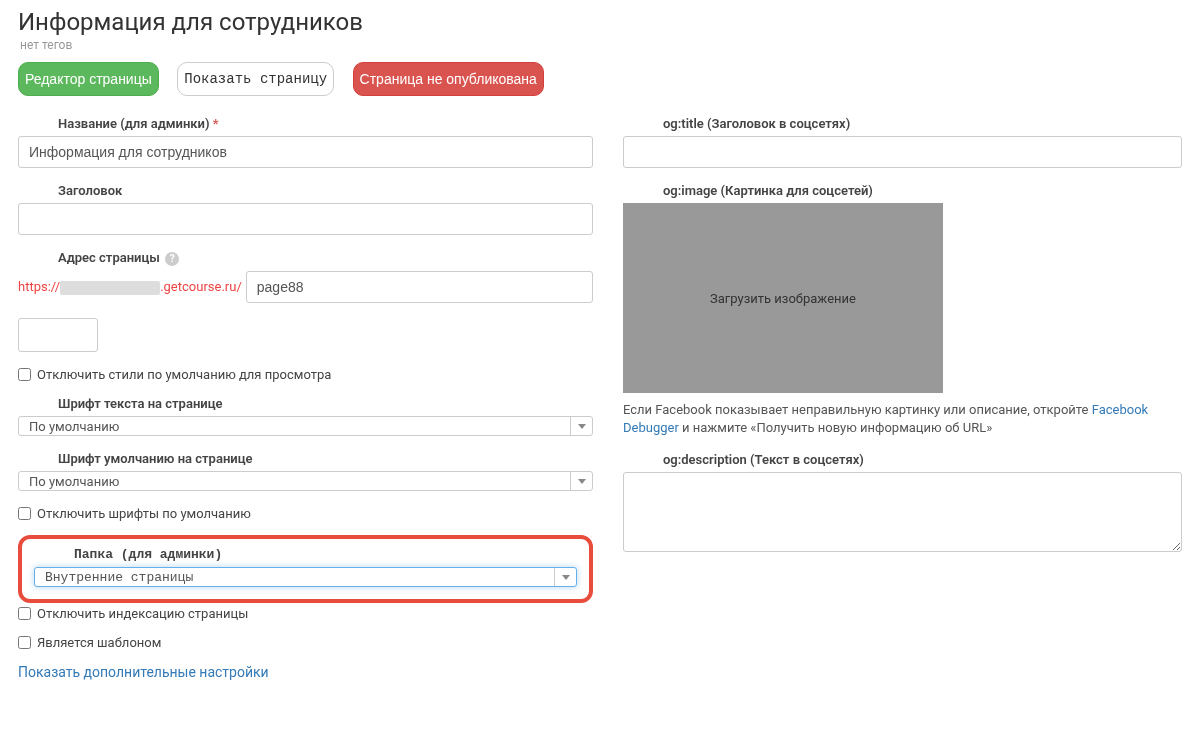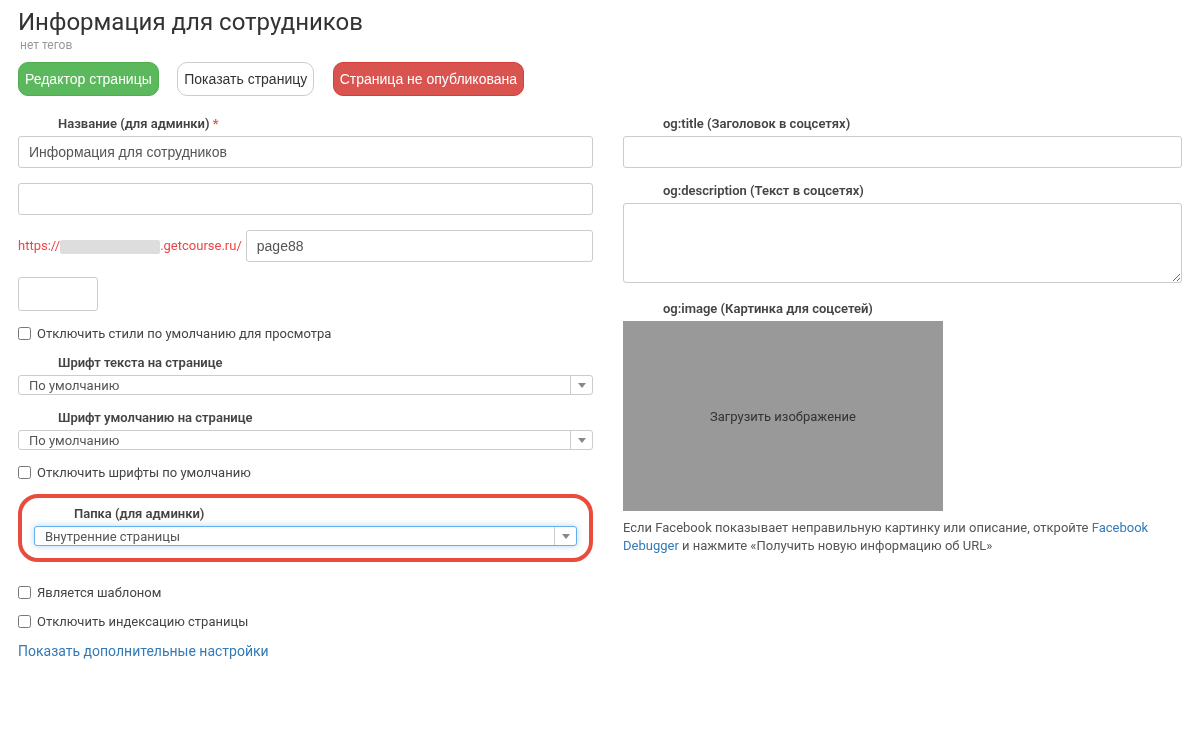--- a/index.html
+++ b/index.html
@@ -29,21 +29,21 @@
   padding: 8px 6px;
   font-size: 14px;
   border: 1px solid transparent;
   border-radius: 10px;
   cursor: pointer;
   text-align: center;
   vertical-align: middle;
   margin-right: 15px;
 }
 .btn-green { background: #5cb85c; color: #fff; border-color: #4cae4c; }
-.btn-white { background: #fff; color: #333; border-color: #ccc; }
+.btn-white { background: #fff; color: #333; border-color: #ccc; font-family: Liberation Mono, monospace; }
 .btn-red { background: #d9534f; color: #fff; border-color: #d43f3a; }
 .columns { display: flex; gap: 30px; }
 .col-left { flex: 0 0 575px; }
 .col-right { flex: 1; }
 .form-group { margin-bottom: 15px; }
 label {
   display: block;
   font-weight: 600;
   font-size: 13px;
   color: #444;
@@ -123,23 +123,24 @@
   border-left: 4px solid transparent;
   border-right: 4px solid transparent;
   border-top: 5px solid #888;
 }
 .select2.focused {
   border-color: #66afe9;
   box-shadow: 0 0 6px rgba(102,175,233,0.5);
 }
 .highlight-box {
   border: 4px solid #e74c3c;
-  border-radius: 20px;
+  border-radius: 12px;
   padding: 8px 12px 12px 12px;
-  margin-bottom: 23px;
+  margin-bottom: 3px;
+  font-family: Liberation Mono, monospace;
 }
 .link { color: #337ab7; text-decoration: none; cursor: pointer; }
 .og-image-box {
   width: 320px;
   height: 190px;
   background: #999;
   display: flex;
   align-items: center;
   justify-content: center;
   color: #333;
@@ -169,24 +170,29 @@
   <div class="col-left">
 
     <div class="form-group">
       <label>
         <span>Название (для админки)</span> <span class="req">*</span>
       </label>
       <input type="text" class="form-control" value="Информация для сотрудников" style="">
     </div>
 
     <div class="form-group">
+      <label>Заголовок</label>
       <input type="text" class="form-control" value="" style="">
     </div>
 
     <div class="form-group">
+      <label>
+        <span>Адрес страницы</span>
+        <span class="help-icon">?</span>
+      </label>
       <div class="url-row">
         <span class="url-prefix">
           <span>https://</span><span class="url-blur"></span><span>.getcourse.ru/</span>
         </span>
         <input type="text" class="form-control" style="flex: 1 1 0%;" value="page88">
       </div>
     </div>
 
     <div class="form-group">
       <input type="text" class="form-control form-control-sm" style="">
@@ -221,50 +227,50 @@
     <div class="highlight-box">
       <label>Папка (для админки)</label>
       <div class="select2 focused">
         <div class="select2-text">Внутренние страницы</div>
         <div class="select2-arrow"></div>
       </div>
     </div>
 
     <div class="checkbox-row">
       <input type="checkbox" style="">
+      <span>Отключить индексацию страницы</span>
+    </div>
+
+    <div class="checkbox-row">
+      <input type="checkbox" style="">
       <span>Является шаблоном</span>
-    </div>
-
-    <div class="checkbox-row">
-      <input type="checkbox" style="">
-      <span>Отключить индексацию страницы</span>
     </div>
 
     <a class="link">Показать дополнительные настройки</a>
 
   </div>
 
   <div class="col-right">
 
     <div class="form-group">
       <label>og:title (Заголовок в соцсетях)</label>
       <input type="text" class="form-control" value="" style="">
+    </div>
+
+    <div class="form-group">
+      <label>og:image (Картинка для соцсетей)</label>
+      <div class="og-image-box">
+        <span>Загрузить изображение</span>
+      </div>
+      <div class="og-hint">
+        <span>Если Facebook показывает неправильную картинку или описание, откройте </span><a class="link">Facebook Debugger</a><span> и нажмите «Получить новую информацию об URL»</span>
+      </div>
     </div>
 
     <div class="form-group">
       <label>og:description (Текст в соцсетях)</label>
       <div class="textarea-wrap">
         <textarea class="form-control" rows="4" style=""></textarea>
       </div>
     </div>
 
-    <div class="form-group">
-      <label>og:image (Картинка для соцсетей)</label>
-      <div class="og-image-box">
-        <span>Загрузить изображение</span>
-      </div>
-      <div class="og-hint">
-        <span>Если Facebook показывает неправильную картинку или описание, откройте </span><a class="link">Facebook Debugger</a><span> и нажмите «Получить новую информацию об URL»</span>
-      </div>
-    </div>
-
   </div>
 </div>
 
 </body></html>

